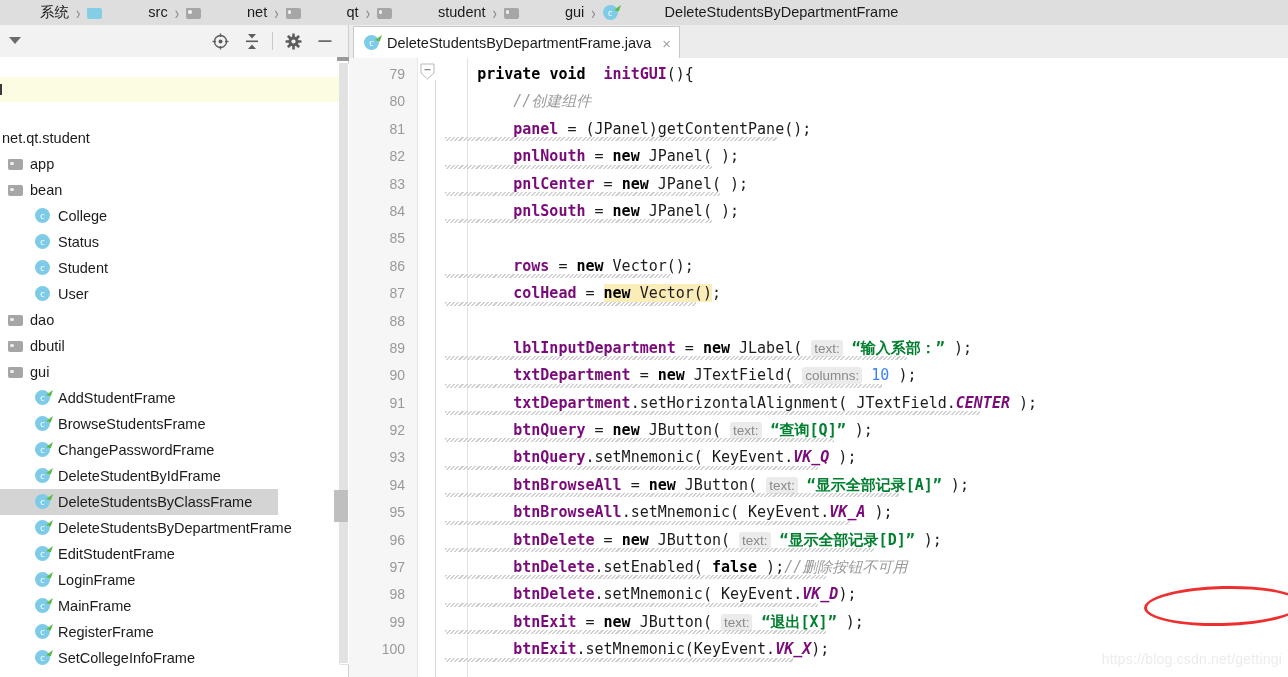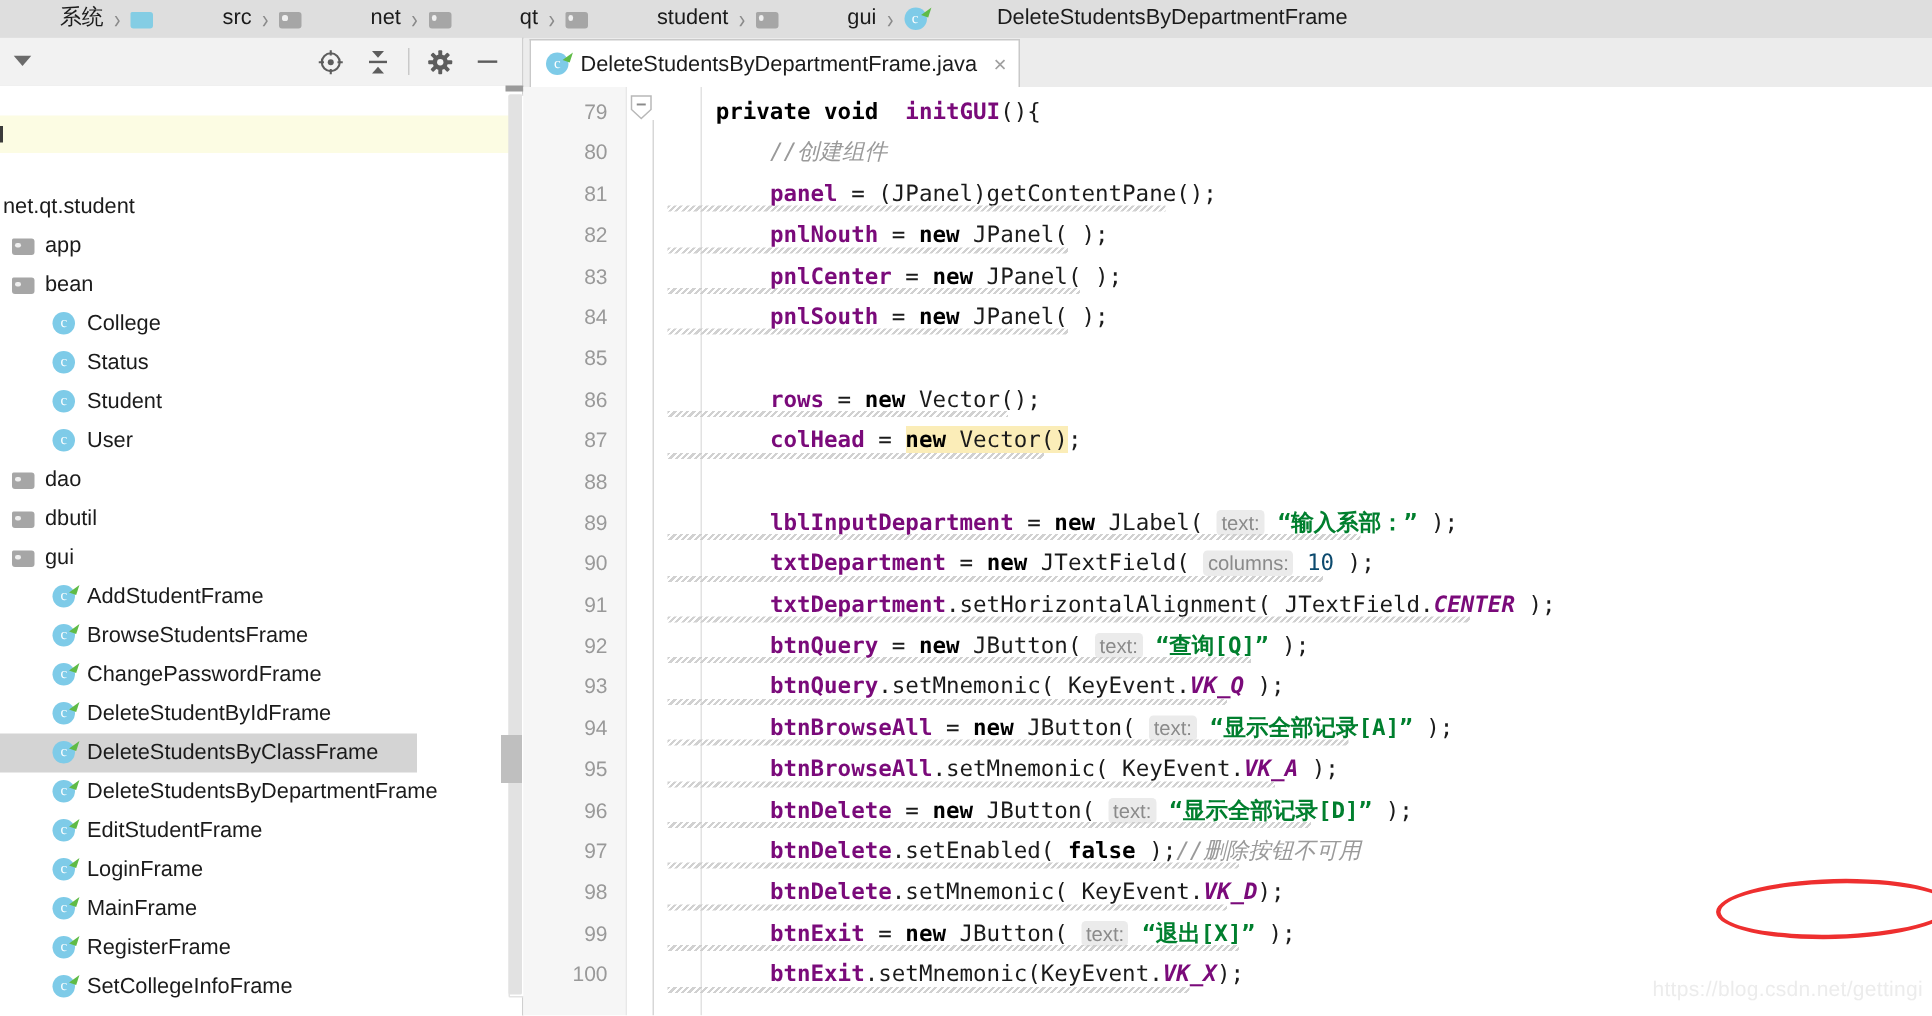--- a/index.html
+++ b/index.html
@@ -136,21 +136,21 @@
     text-align:right;color:#999999;font-size:14px;
     font-family:"Liberation Sans","DejaVu Sans",sans-serif;
   }
   .code{
     position:absolute;left:92px;top:0;height:27.4px;line-height:27.4px;
     font-size:15px;color:#1b1b1b;white-space:pre;
   }
   .kw{color:#000000;font-weight:bold;}
   .fld{color:#7a0a7a;font-weight:bold;}
   .str{color:#007f2e;font-weight:bold;}
-  .num{color:#0c4a6e;}
+  .num{color:#3b82f6;}
   .stat{color:#7a0a7a;font-style:italic;font-weight:bold;}
   .cmt{color:#9a9a9a;font-style:italic;}
   .hint{
     background:#ebebeb;color:#8a8a8a;font-size:13.5px;border-radius:3px;
     padding:1px 3px;font-family:"Liberation Sans","DejaVu Sans",sans-serif;margin-top:32px;
   }
   .hl{background:#fbedb8;margin-top:16px;}
   .wavy{
     position:absolute;height:4px;bottom:2px;
     background:repeating-linear-gradient(135deg,#c9c9c9 0 1.5px,transparent 1.5px 3px);

